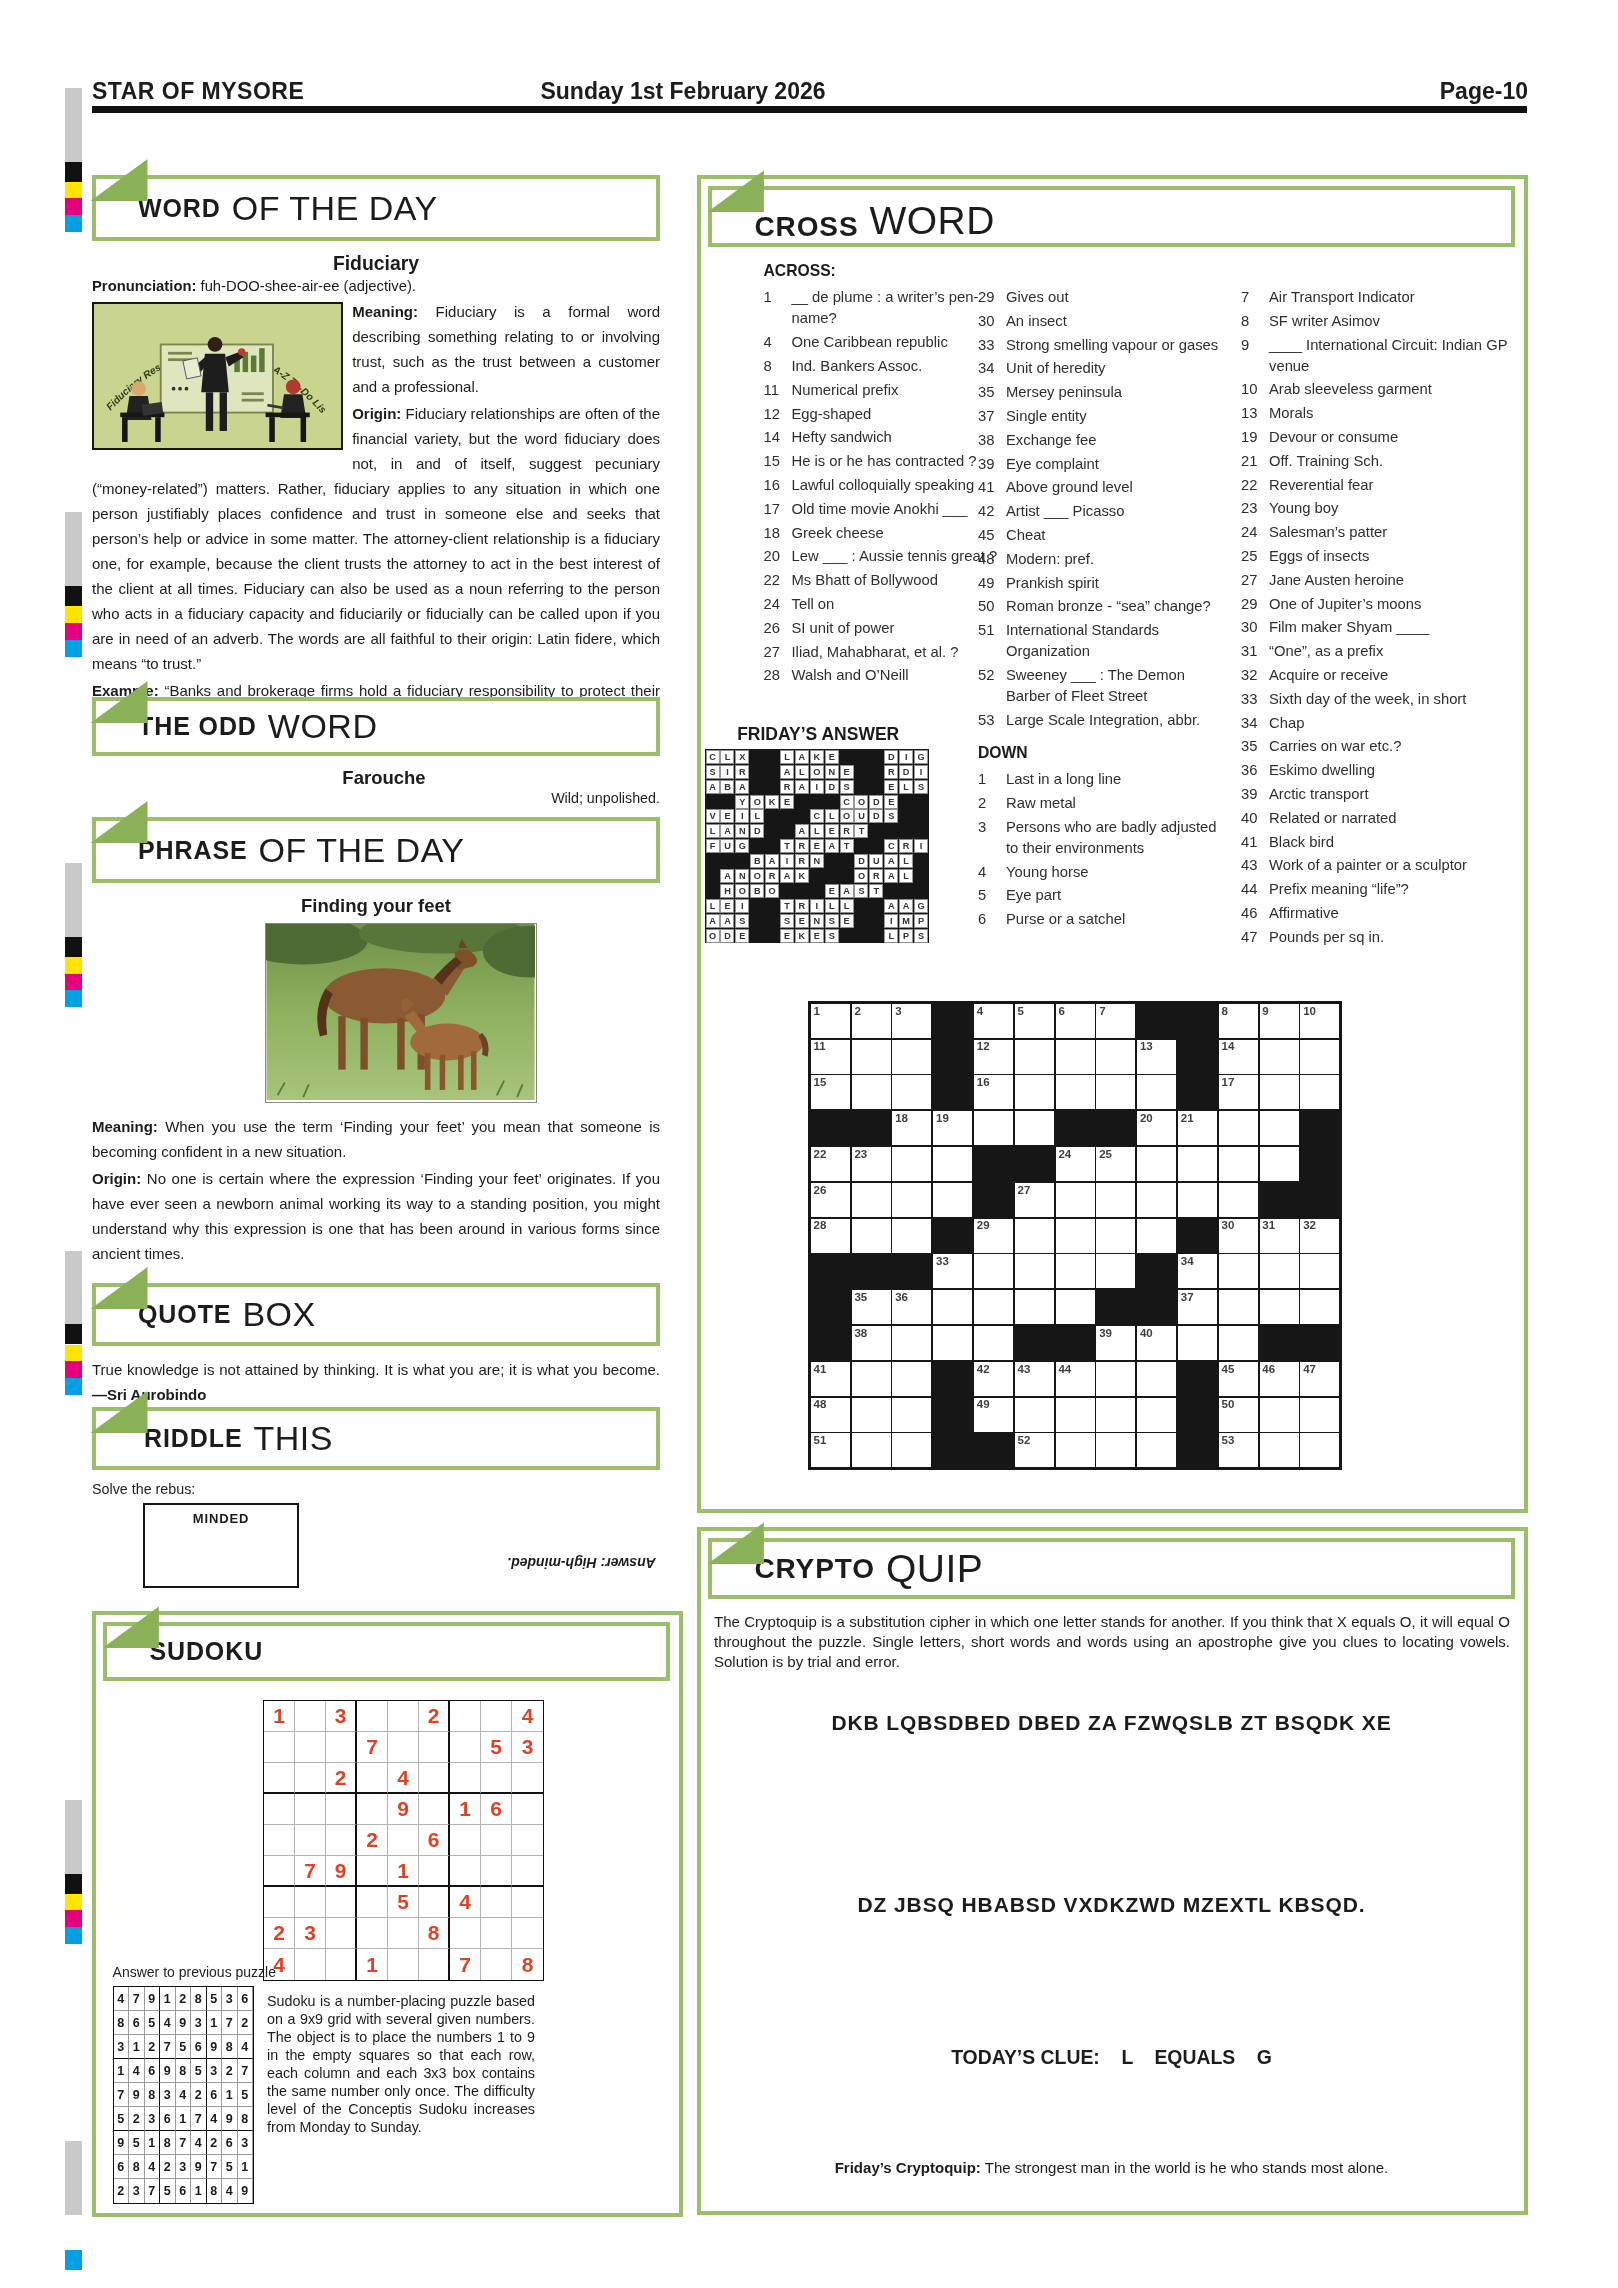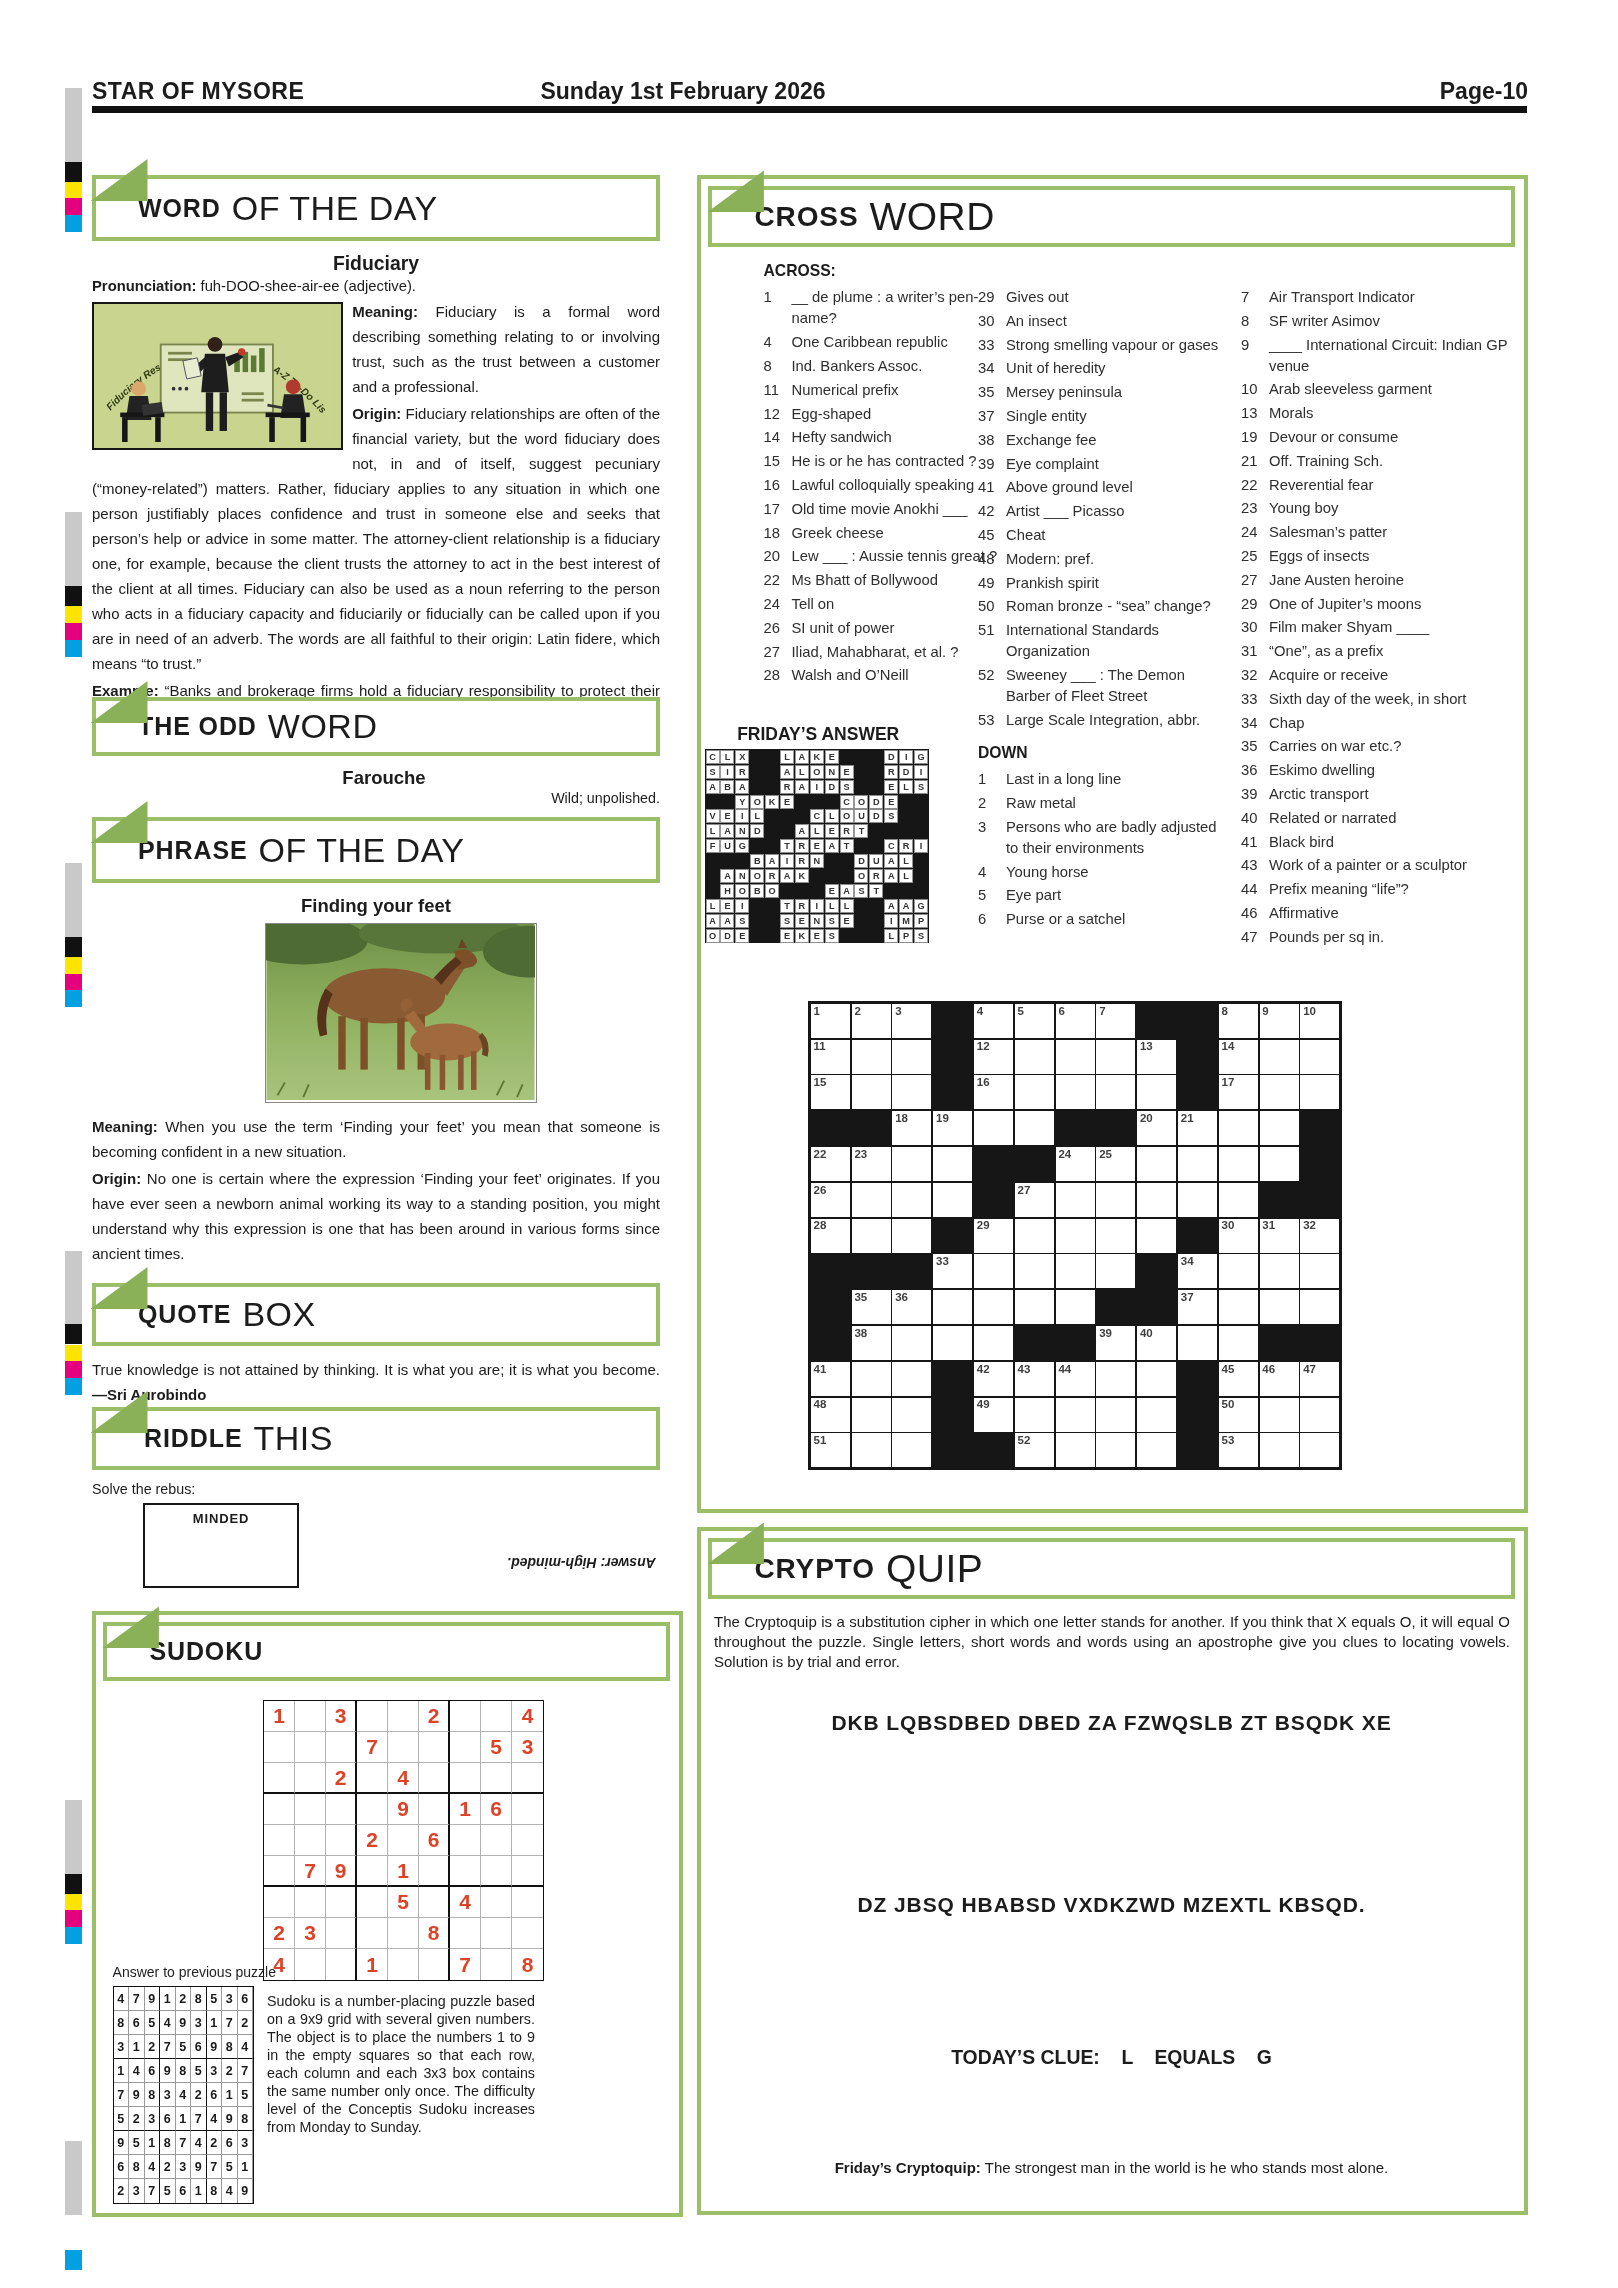--- a/index.html
+++ b/index.html
@@ -457,21 +457,21 @@
           <div class="scell vr">1</div>
           <div class="scell">8</div>
           <div class="scell">4</div>
           <div class="scell">9</div>
         </div>
       </div>
     <div class="abs sdesc just" style="left:171px;top:377px;width:268px;">Sudoku is a number-placing puzzle based on a 9x9 grid with several given numbers. The object is to place the numbers 1 to 9 in the empty squares so that each row, each column and each 3x3 box contains the same number only once. The difficulty level of the Conceptis Sudoku increases from Monday to Sunday.</div>
   </div>
 
   <div class="abs gbox" style="left:697px;top:175px;width:831px;height:1338px;">
-    <div class="headbox bigh" style="left:7.4px;top:7.4px;width:807px;height:61px;">
+    <div class="headbox bigh" style="left:7.4px;top:7.4px;width:807px;height:61px;align-items:flex-end;">
       <div class="flag"></div>
       <span class="hb">CROSS</span>
       <span class="hl">WORD</span>
     </div>
 
     <div class="cluecol" style="left:18.5px;top:83px;width:235px;margin-left:44px;">
       <div class="clhead">ACROSS:</div>
       <div>
 
       <div class="clue">

